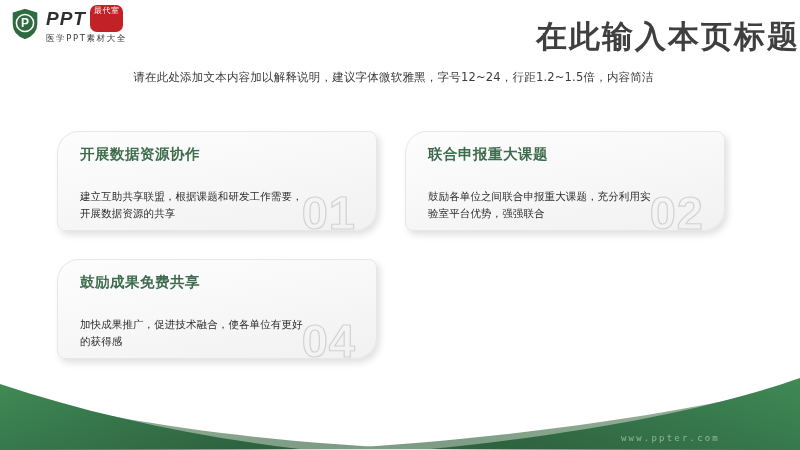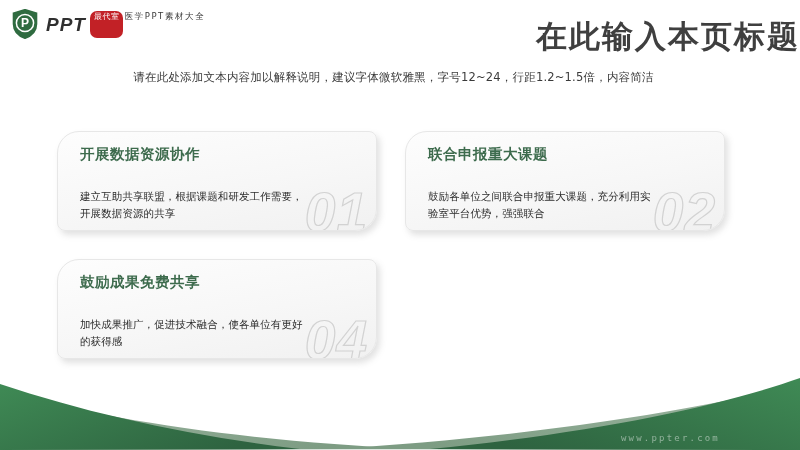--- a/index.html
+++ b/index.html
@@ -37,21 +37,21 @@
   }
   #logo .shield-wrap {
     width: 30px;
     height: 34px;
     position: relative;
     flex: 0 0 auto;
   }
   #logo .shield-wrap svg { display: block; }
   #logo .wordmark {
     display: flex;
-    flex-direction: row;
+    flex-direction: column;
     justify-content: center;
     gap: 1px;
   }
   #logo .row1 {
     display: flex;
     align-items: center;
     gap: 4px;
   }
   #logo .ppt-text {
     font-family: "Liberation Sans", sans-serif;
@@ -152,26 +152,25 @@
     line-height: 17px;
     color: #2d2d2d;
     letter-spacing: 0.1px;
     width: 226px;
     position: relative;
     z-index: 2;
   }
 
   .card-number {
     position: absolute;
-    right: 8px;
+    right: 20px;
     bottom: -6px;
     font-family: "Liberation Sans", sans-serif;
-    font-style: italic;
-    font-weight: bold;
-    font-size: 55px;
+    font-weight: bold;
+    font-size: 47px;
     line-height: 47px;
     letter-spacing: 1px;
     color: transparent;
     -webkit-text-stroke: 1.2px #d2d2d2;
     text-shadow: 0 0 0 transparent;
     z-index: 1;
     user-select: none;
   }
 
   

